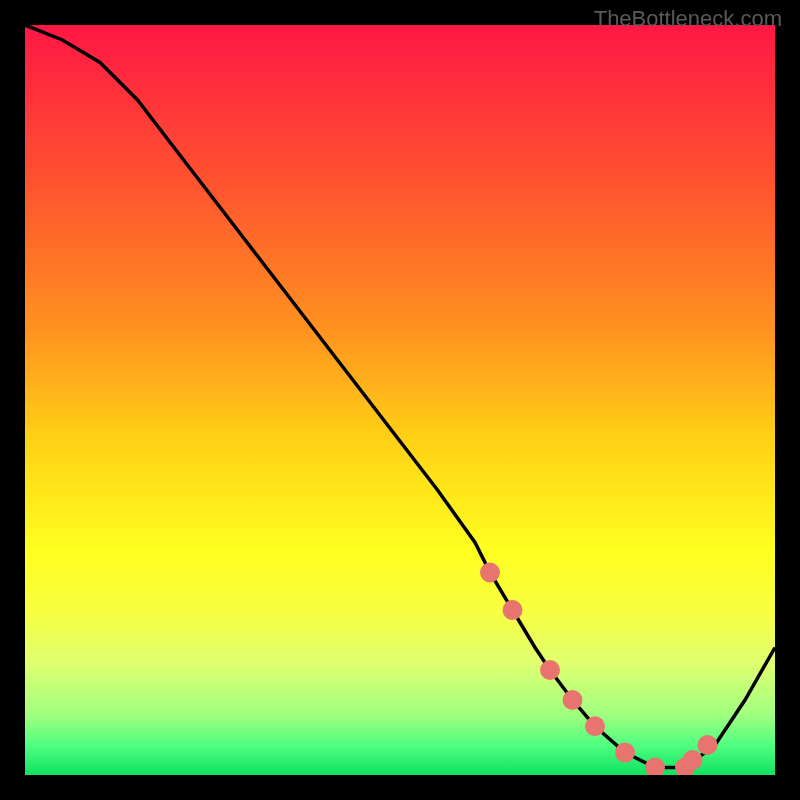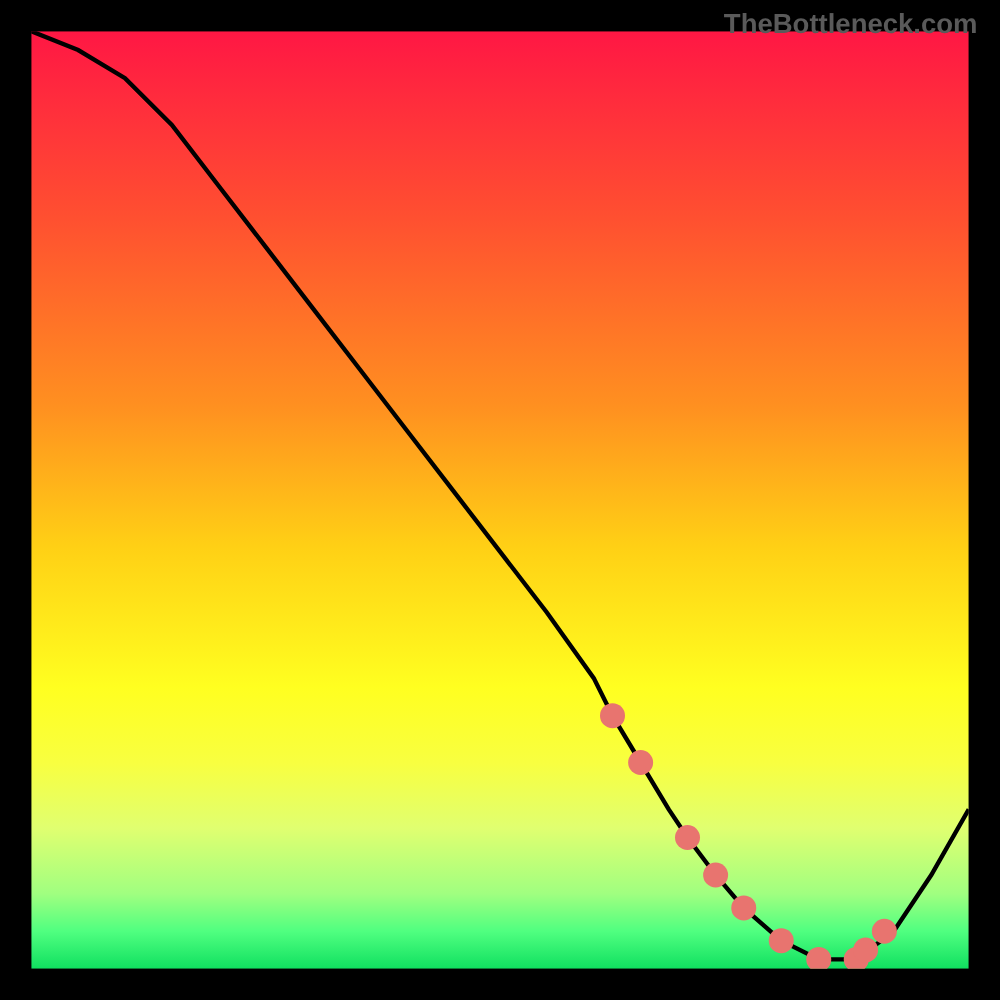--- a/index.html
+++ b/index.html
@@ -15,21 +15,21 @@
     height: 800px;
     position: relative;
     background: #000;
   }
   .watermark {
     position: absolute;
     top: 6px;
     right: 18px;
     color: #5a5a5a;
     font-size: 22px;
-    font-weight: 700;
+    font-weight: 400;
     z-index: 10;
   }
   .plot-area {
     position: absolute;
     left: 25px;
     top: 25px;
     width: 750px;
     height: 750px;
   }
   .gradient-bg {

